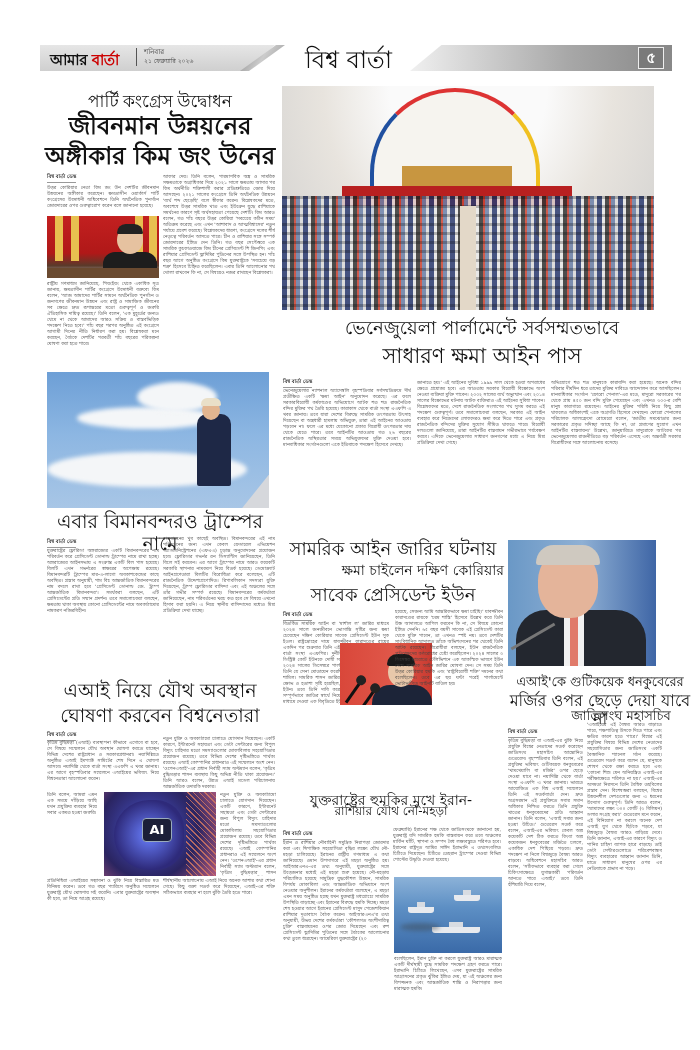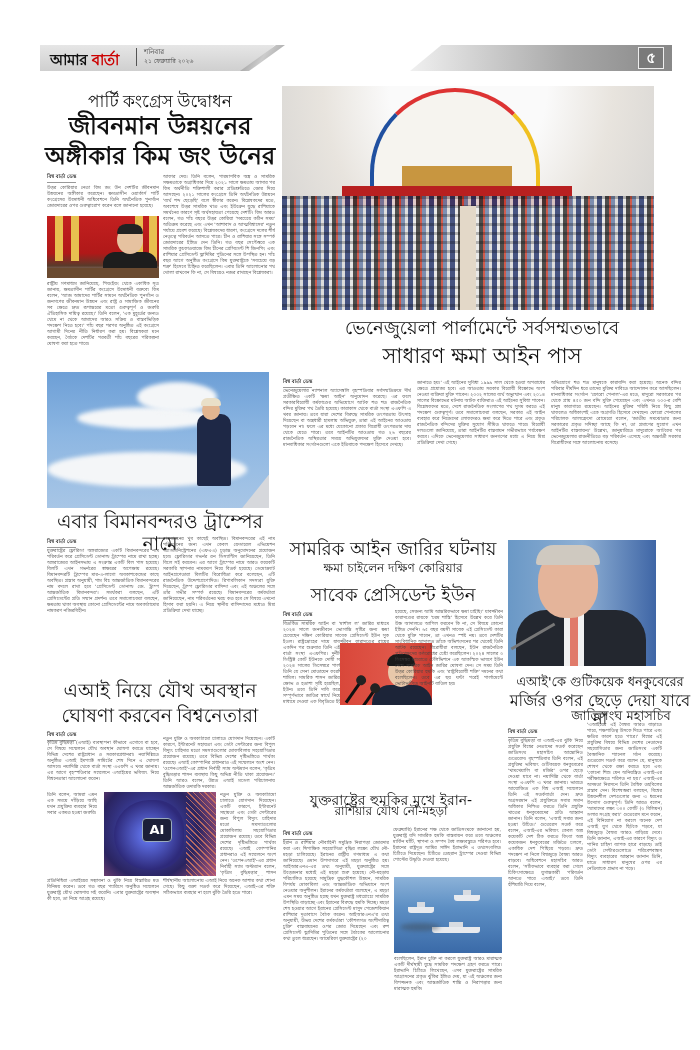--- a/index.html
+++ b/index.html
@@ -87,20 +87,21 @@
 </head>
 <body>
 
 <header class="masthead">
   <div class="mh-left"></div>
   <div class="mh-logo"><span>আমার</span><span class="r"> বার্তা</span></div>
   <div class="mh-sep"></div>
   <div class="mh-day">শনিবার</div>
   <div class="mh-date">২১ ফেব্রুয়ারি ২০২৬</div>
   <div class="mh-stripe"></div>
+  <div class="mh-section">বিশ্ব বার্তা</div>
   <div class="mh-right">
     <div class="mh-page">৫</div>
   </div>
 </header>
 
 <article>
   <div class="headline" style="left:40px;top:92px;width:240px;font-size:17px;font-family:Liberation Serif, serif;">পার্টি কংগ্রেস উদ্বোধন</div>
   <div class="headline" style="left:40px;top:113px;width:240px;font-size:24px;font-weight:bold;">জীবনমান উন্নয়নের</div>
   <div class="headline" style="left:40px;top:143px;width:240px;font-size:24px;font-weight:bold;">অঙ্গীকার কিম জং উনের</div>
   <div class="byline" style="left:47px;top:173px;">বিশ্ব বার্তা ডেস্ক</div>
@@ -163,21 +164,21 @@
   <div class="col" style="left:47px;top:548px;width:112px;height:100px;">
       <p>যুক্তরাষ্ট্রের ফ্লোরিডা অঙ্গরাজ্যের একটি বিমানবন্দরের নাম পরিবর্তন করে প্রেসিডেন্ট ডোনাল্ড ট্রাম্পের নামে রাখা হচ্ছে। অঙ্গরাজ্যের আইনসভায় এ সংক্রান্ত একটি বিল পাস হয়েছে। বিলটি এখন গভর্নরের স্বাক্ষরের অপেক্ষায় রয়েছে। বিমানবন্দরটি ট্রাম্পের মার-এ-লাগো অবকাশকেন্দ্রের কাছে অবস্থিত। প্রস্তাব অনুযায়ী, পাম বিচ আন্তর্জাতিক বিমানবন্দরের নাম বদলে রাখা হবে 'প্রেসিডেন্ট ডোনাল্ড জে. ট্রাম্প আন্তর্জাতিক বিমানবন্দর'। সমর্থকরা বলছেন, এটি প্রেসিডেন্টের প্রতি সম্মান প্রদর্শন। তবে সমালোচকরা বলছেন, ক্ষমতায় থাকা অবস্থায় কোনো প্রেসিডেন্টের নামে অবকাঠামোর নামকরণ নজিরবিহীন।</p>
     </div>
   <div class="col" style="left:163px;top:536px;width:112px;height:112px;">
       <p>বাস্তবায়নের খুব কাছেই অবস্থিত। বিমানবন্দরের এই নাম পরিবর্তনের জন্য এখন কেবল ফেডারেল এভিয়েশন অ্যাডমিনিস্ট্রেশনের (এফএএ) চূড়ান্ত অনুমোদনের প্রয়োজন হবে। ফ্লোরিডার গভর্নর রন ডিস্যান্টিস জানিয়েছেন, তিনি বিলে সই করবেন। এর আগে ট্রাম্পের নামে আরও কয়েকটি সরকারি স্থাপনার নামকরণ নিয়ে বিতর্ক হয়েছে। ডেমোক্র্যাট আইনপ্রণেতারা বিলটির বিরোধিতা করে বলেছেন, এটি রাজনৈতিক উদ্দেশ্যপ্রণোদিত। রিপাবলিকান সদস্যরা যুক্তি দিয়েছেন, ট্রাম্প ফ্লোরিডার বাসিন্দা এবং এই অঞ্চলের সঙ্গে তাঁর গভীর সম্পর্ক রয়েছে। বিমানবন্দরের কর্মকর্তারা জানিয়েছেন, নাম পরিবর্তনের খরচ কত হবে সে বিষয়ে এখনো হিসাব করা হয়নি। এ নিয়ে স্থানীয় বাসিন্দাদের মধ্যেও মিশ্র প্রতিক্রিয়া দেখা যাচ্ছে।</p>
     </div>
 </article>
 
 <article>
   <div class="headline" style="left:282px;top:539px;width:222px;font-size:18px;">সামরিক আইন জারির ঘটনায়</div>
-  <div class="headline" style="left:282px;top:562px;width:222px;font-size:12px;">ক্ষমা চাইলেন দক্ষিণ কোরিয়ার</div>
+  <div class="headline" style="left:282px;top:562px;width:222px;font-size:14px;text-align:right;">ক্ষমা চাইলেন দক্ষিণ কোরিয়ার</div>
   <div class="headline" style="left:282px;top:585px;width:222px;font-size:18px;">সাবেক প্রেসিডেন্ট ইউন</div>
   <div class="byline" style="left:283px;top:611px;">বিশ্ব বার্তা ডেস্ক</div>
   <div class="col" style="left:283px;top:621px;width:106px;height:150px;">
       <p>বিতর্কিত সামরিক আইন বা 'মার্শাল ল' জারির মাধ্যমে ২০২৪ সালে জনজীবনে ভোগান্তি সৃষ্টির জন্য ক্ষমা চেয়েছেন দক্ষিণ কোরিয়ার সাবেক প্রেসিডেন্ট ইউন সুক ইওল। রাষ্ট্রদ্রোহের দায়ে যাবজ্জীবন কারাদণ্ডের রায়ের একদিন পর শুক্রবার তিনি এই ক্ষমা প্রার্থনা করেন। খবর বার্তা সংস্থা এএফপির। দুর্নীতিবিরোধী সিউল সেন্ট্রাল ডিস্ট্রিক্ট কোর্ট ইউনকে দোষী সাব্যস্ত করে। রায়ে বলা হয়, ২০২৪ সালের ডিসেম্বরে পার্লামেন্টকে অচল করে দিতে তিনি যে সেনা মোতায়েন করেছিলেন, তা ছিল রাষ্ট্রদ্রোহের শামিল। সামরিক শাসন জারির চেষ্টার ফলে জনমনে যে ক্ষোভ ও হতাশা সৃষ্টি হয়েছিল, তা স্বীকার করে নিয়েছেন ইউন। তবে তিনি দাবি করেছেন, এই পদক্ষেপ তিনি সম্পূর্ণভাবে জাতির স্বার্থে নিয়েছিলেন। তাঁর আইনজীবীর মাধ্যমে দেওয়া এক বিবৃতিতে ইউন এসব কথা বলেন।</p>
     </div>
   <div class="photo ph-yoon" style="left:340px;top:643px;width:92px;height:62px;">
     <div class="suit"></div>
       <div class="face"></div>
       <div class="hair"></div>
     <div class="mic" style="left:12px;top:36px;"></div>
@@ -204,21 +205,21 @@
   <div class="col" style="left:508px;top:738px;width:75px;height:262px;">
       <p>কৃত্রিম বুদ্ধিমত্তা বা এআই-এর ঝুঁকি নিয়ে প্রযুক্তি বিশ্বের নেতাদের সতর্ক করেছেন জাতিসংঘ মহাসচিব আন্তোনিও গুতেরেস। বৃহস্পতিবার তিনি বলেন, এই প্রযুক্তির ভবিষ্যৎ গুটিকয়েক ধনকুবেরের 'খামখেয়ালি বা মর্জির' ওপর ছেড়ে দেওয়া যাবে না। নয়াদিল্লি থেকে বার্তা সংস্থা এএফপি এ খবর জানায়। ভারতে আয়োজিত এক বিশ্ব এআই সম্মেলনে তিনি এই সতর্কবার্তা দেন। দ্রুত অগ্রসরমান এই প্রযুক্তিতে সবার সমান অধিকার নিশ্চিত করতে তিনি প্রযুক্তি খাতের ধনকুবেরদের প্রতি আহ্বান জানান। তিনি বলেন, 'এআই সবার জন্য হওয়া উচিত।' গুতেরেস সতর্ক করে বলেন, এআই-এর ভবিষ্যৎ কেবল অল্প কয়েকটি দেশ ঠিক করতে কিংবা অল্প কয়েকজন ধনকুবেরের মর্জিতে চললে, একাধিক দেশ পিছিয়ে পড়বে। দ্রুত পদক্ষেপ না নিলে বিশ্বজুড়ে বৈষম্য আরও বাড়বে। অধিবেশনে মহাসচিব আরও বলেন, 'সঠিকভাবে ব্যবহার করা গেলে চিকিৎসাক্ষেত্রে যুগান্তকারী পরিবর্তন আনতে পারে এআই।' তবে তিনি হুঁশিয়ারি দিয়ে বলেন,</p>
     </div>
   <div class="col" style="left:587px;top:722px;width:75px;height:276px;">
       <p>'এআইয়ের এই বৈষম্য আরও বাড়াতে পারে, পক্ষপাতিত্ব উসকে দিতে পারে এবং ক্ষতির কারণ হতে পারে।' বিশ্বের এই প্রযুক্তির বিষয়ে বিভিন্ন দেশের নেতাদের সহযোগিতার জন্য জাতিসংঘ একটি বৈজ্ঞানিক প্যানেল গঠন করেছে। গুতেরেস সতর্ক করে বলেন যে, মানুষকে শোষণ থেকে রক্ষা করতে হবে এবং 'কোনো শিশু যেন অনিয়ন্ত্রিত এআই-এর পরীক্ষাক্ষেত্রে পরিণত না হয়।' এআই-এর অসমতা নিরসনে তিনি বৈশ্বিক তহবিলের প্রস্তাব দেন। বিশেষজ্ঞরা বলছেন, বিশ্বের উন্নয়নশীল দেশগুলোর জন্য এ ধরনের উদ্যোগ গুরুত্বপূর্ণ। তিনি আরও বলেন, 'আমাদের লক্ষ্য ৩০০ কোটি (৩ বিলিয়ন) ডলার সংগ্রহ করা।' গুতেরেস মনে করেন, এই বিনিয়োগ না করলে অনেক দেশ এআই যুগ থেকে ছিটকে পড়বে, যা বিশ্বজুড়ে বৈষম্য আরও বাড়িয়ে দেবে। তিনি জানান, এআই-এর কারণে বিদ্যুৎ ও পানির চাহিদা ব্যাপক হারে বাড়ছে। তাই ডেটা সেন্টারগুলোতে পরিবেশবান্ধব বিদ্যুৎ ব্যবহারের আহ্বান জানান তিনি, যাতে সাধারণ মানুষের ওপর এর নেতিবাচক প্রভাব না পড়ে।</p>
     </div>
 </article>
 
 <article>
   <div class="headline" style="left:40px;top:680px;width:240px;font-size:19px;">এআই নিয়ে যৌথ অবস্থান</div>
-  <div class="headline" style="left:40px;top:705px;width:240px;font-size:19px;font-family:Liberation Serif, serif;">ঘোষণা করবেন বিশ্বনেতারা</div>
+  <div class="headline" style="left:40px;top:705px;width:240px;font-size:19px;">ঘোষণা করবেন বিশ্বনেতারা</div>
   <div class="byline" style="left:47px;top:731px;">বিশ্ব বার্তা ডেস্ক</div>
   <div class="col" style="left:47px;top:740px;width:112px;height:52px;">
       <p>কৃত্রিম বুদ্ধিমত্তা (এআই) ব্যবস্থাপনা কীভাবে এগোবে বা হবে, সে বিষয়ে সম্মেলনে যৌথ অবস্থান ঘোষণা করতে যাচ্ছেন বিভিন্ন দেশের রাষ্ট্রপ্রধান ও সরকারপ্রধানরা। নয়াদিল্লিতে অনুষ্ঠিত এআই ইমপ্যাক্ট সামিটের শেষ দিনে এ ঘোষণা আসবে। নয়াদিল্লি থেকে বার্তা সংস্থা এএফপি এ খবর জানায়। এর আগে বৃহস্পতিবার সম্মেলনে এআইয়ের ভবিষ্যৎ নিয়ে বিশ্বনেতারা আলোচনা করেন।</p>
     </div>
   <div class="col" style="left:47px;top:792px;width:50px;height:56px;">
       <p>তিনি বলেন, আমরা এমন এক সময়ে দাঁড়িয়ে আছি যখন প্রযুক্তির ব্যবহার নিয়ে সবার একমত হওয়া জরুরি।</p>
     </div>
   <div class="photo ph-ai" style="left:104px;top:792px;width:112px;height:84px;">
     <div class="circuit"></div>
       <div class="head"></div>

